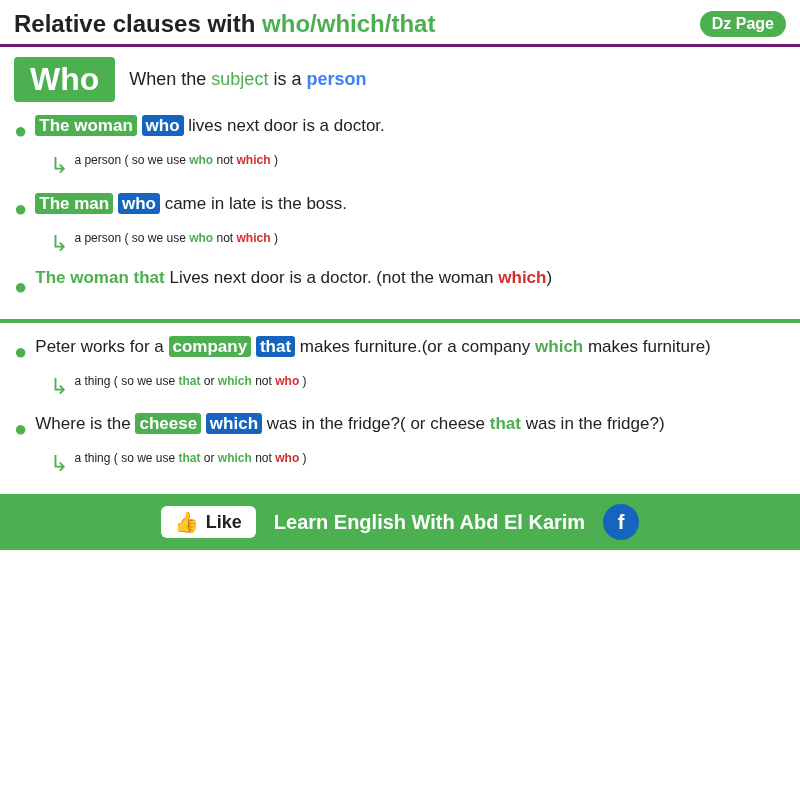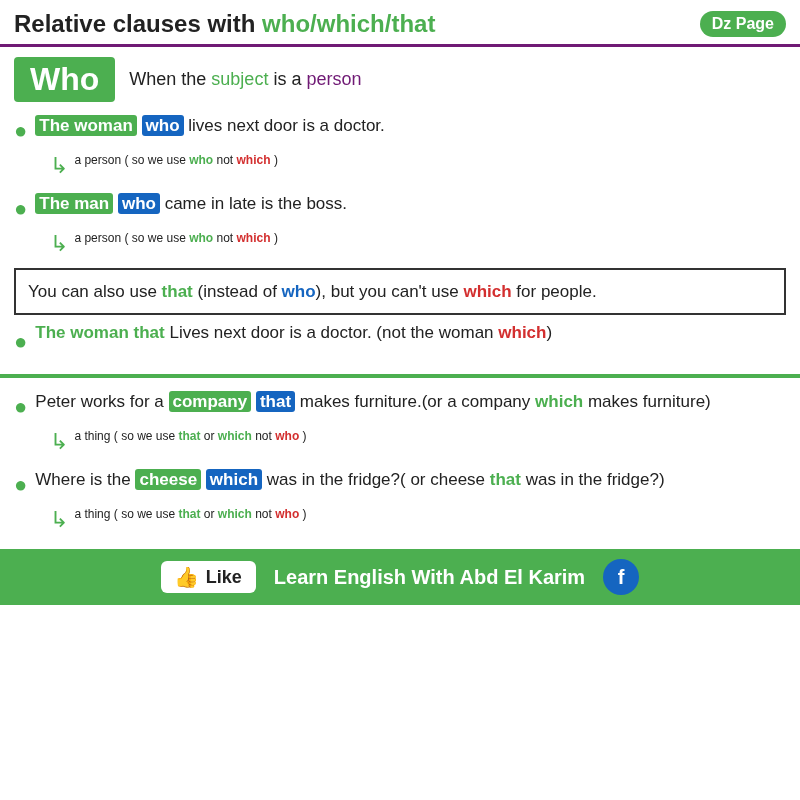--- a/index.html
+++ b/index.html
@@ -62,21 +62,21 @@
       font-weight: bold;
       padding: 4px 16px;
       border-radius: 4px;
       white-space: nowrap;
     }
     .section-subtitle {
       font-size: 18px;
       color: #222;
     }
     .section-subtitle .green { color: #4caf50; font-weight: normal; }
-    .section-subtitle .blue { color: #701a75; font-weight: normal; }
+    .section-subtitle .blue { color: #3b82f6; font-weight: bold; }
     .section-subtitle .teal { color: #00897b; font-weight: bold; }
 
     
     .bullet-item {
       display: flex;
       align-items: flex-start;
       margin-bottom: 4px;
       gap: 8px;
     }
     .bullet-dot {
@@ -234,23 +234,20 @@
       <span class="hl-green-bg">The man</span>&nbsp;<span class="hl-blue-bg">who</span>&nbsp;came in late is the boss.
     </span>
   </div>
   <div class="arrow-row">
     <span class="arrow-icon">↳</span>
     <span class="arrow-text">
       a person ( so we use <span class="word-green">who</span> not <span class="word-red">which</span> )
     </span>
   </div>
 
-  <div class="note-box">
-    You can also use <span class="word-green">that</span> (instead of <span class="word-blue">who</span>), but you can't use <span class="word-red">which</span> for people.
-  </div>
 
   <div class="green-sentence">
     <span class="bullet-dot">●</span>
     <span class="green-text">
       The woman that <span class="normal">Lives next door is a doctor. (not the woman</span> <span class="word-red">which</span><span class="normal">)</span>
     </span>
   </div>
 
 </div>
 

